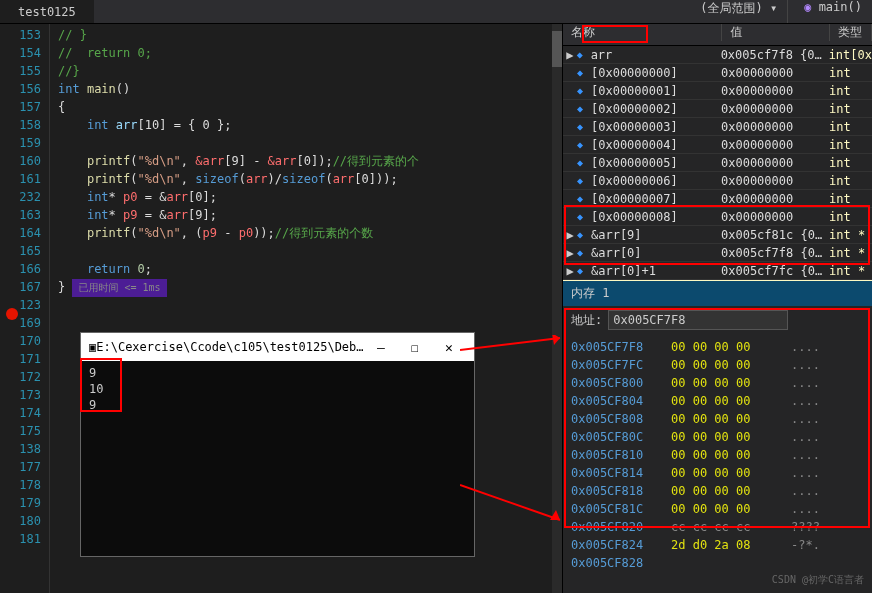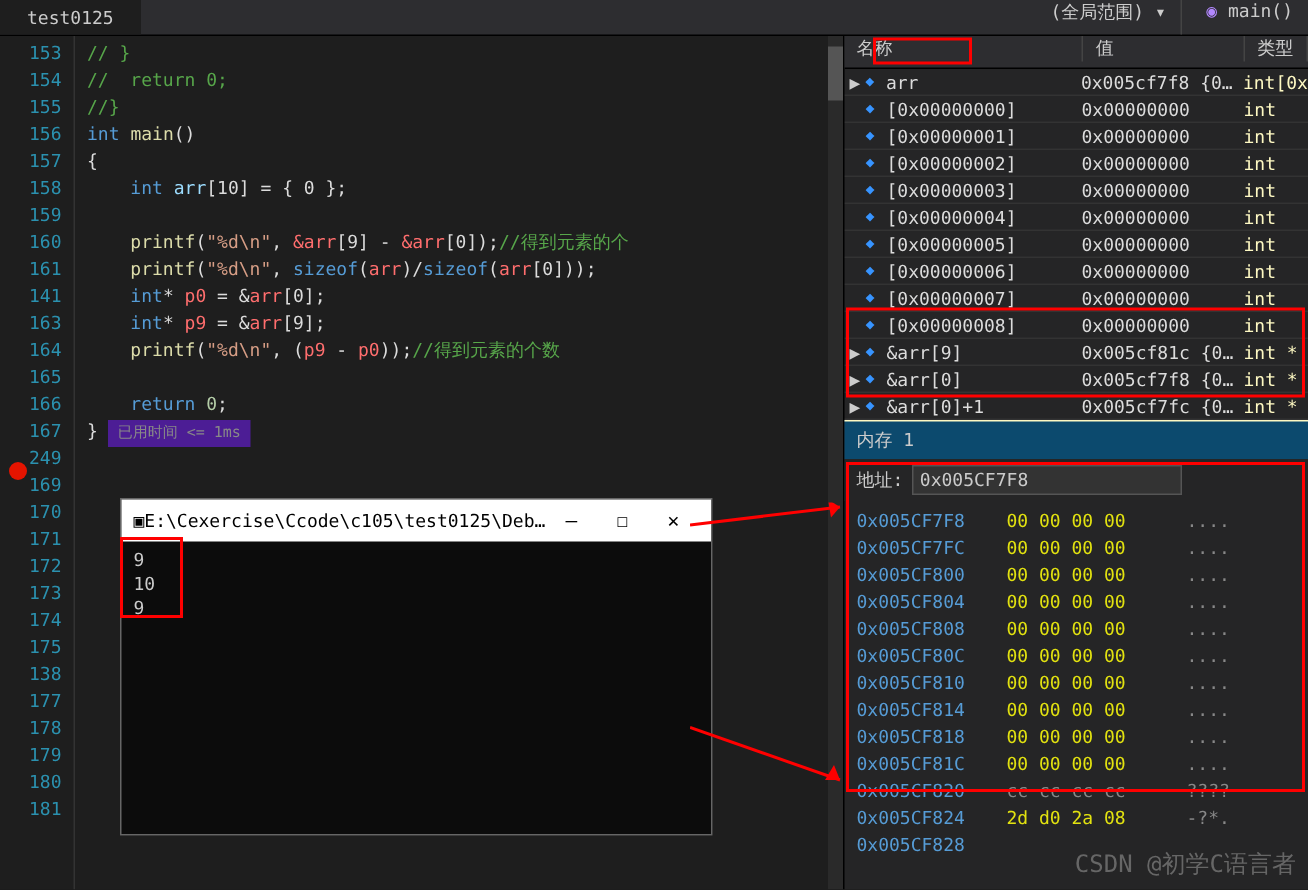--- a/index.html
+++ b/index.html
@@ -46,21 +46,21 @@
 .console{position:absolute;left:80px;top:332px;width:395px;height:225px;background:#0c0c0c;border:1px solid #666;z-index:10}
 .console-title{height:28px;background:#fff;color:#000;display:flex;align-items:center;padding:0 8px;font-family:'Segoe UI',sans-serif;font-size:11px}
 .console-title .ttl{flex:1;overflow:hidden;text-overflow:ellipsis;white-space:nowrap}
 .console-title .btn{width:34px;text-align:center;font-size:13px}
 .console-body{padding:4px 8px;color:#ccc;line-height:16px}
 .red-box1{position:absolute;border:2px solid red;left:582px;top:25px;width:66px;height:18px;z-index:5;pointer-events:none}
 .red-box2{position:absolute;border:2px solid red;left:564px;top:205px;width:306px;height:60px;z-index:5;pointer-events:none}
 .red-box3{position:absolute;border:2px solid red;left:564px;top:308px;width:306px;height:220px;z-index:5;pointer-events:none}
 .red-box4{position:absolute;border:2px solid red;left:80px;top:358px;width:42px;height:54px;z-index:15;pointer-events:none}
 .arrow{position:absolute;z-index:12;pointer-events:none}
-.watermark{position:absolute;right:8px;bottom:6px;color:#666;font-size:16px;z-index:20}
+.watermark{position:absolute;right:8px;bottom:6px;color:#666;font-size:10px;z-index:20}
 .code-scroll{position:absolute;right:0;top:0;width:10px;height:100%;background:#2a2a2a}
 .code-scroll .thumb{position:absolute;width:100%;height:36px;background:#555;top:7px}
 .pill{color:#b388ff;margin-left:6px}
 </style>
 </head>
 <body>
 
 <div class="tabs">
   <div class="tab">
       <span>test0125</span>
@@ -76,27 +76,27 @@
     <div class="gutter">
       <div>153</div>
         <div>154</div>
         <div>155</div>
         <div>156</div>
         <div>157</div>
         <div>158</div>
         <div>159</div>
         <div>160</div>
         <div>161</div>
-        <div>141</div>
+        <div>232</div>
         <div>163</div>
         <div>164</div>
         <div>165</div>
         <div>166</div>
         <div>167</div>
-        <div>249</div>
+        <div>123</div>
         <div>169</div>
         <div>170</div>
         <div>171</div>
         <div>172</div>
         <div>173</div>
         <div>174</div>
         <div>175</div>
         <div>138</div>
         <div>177</div>
         <div>178</div>

